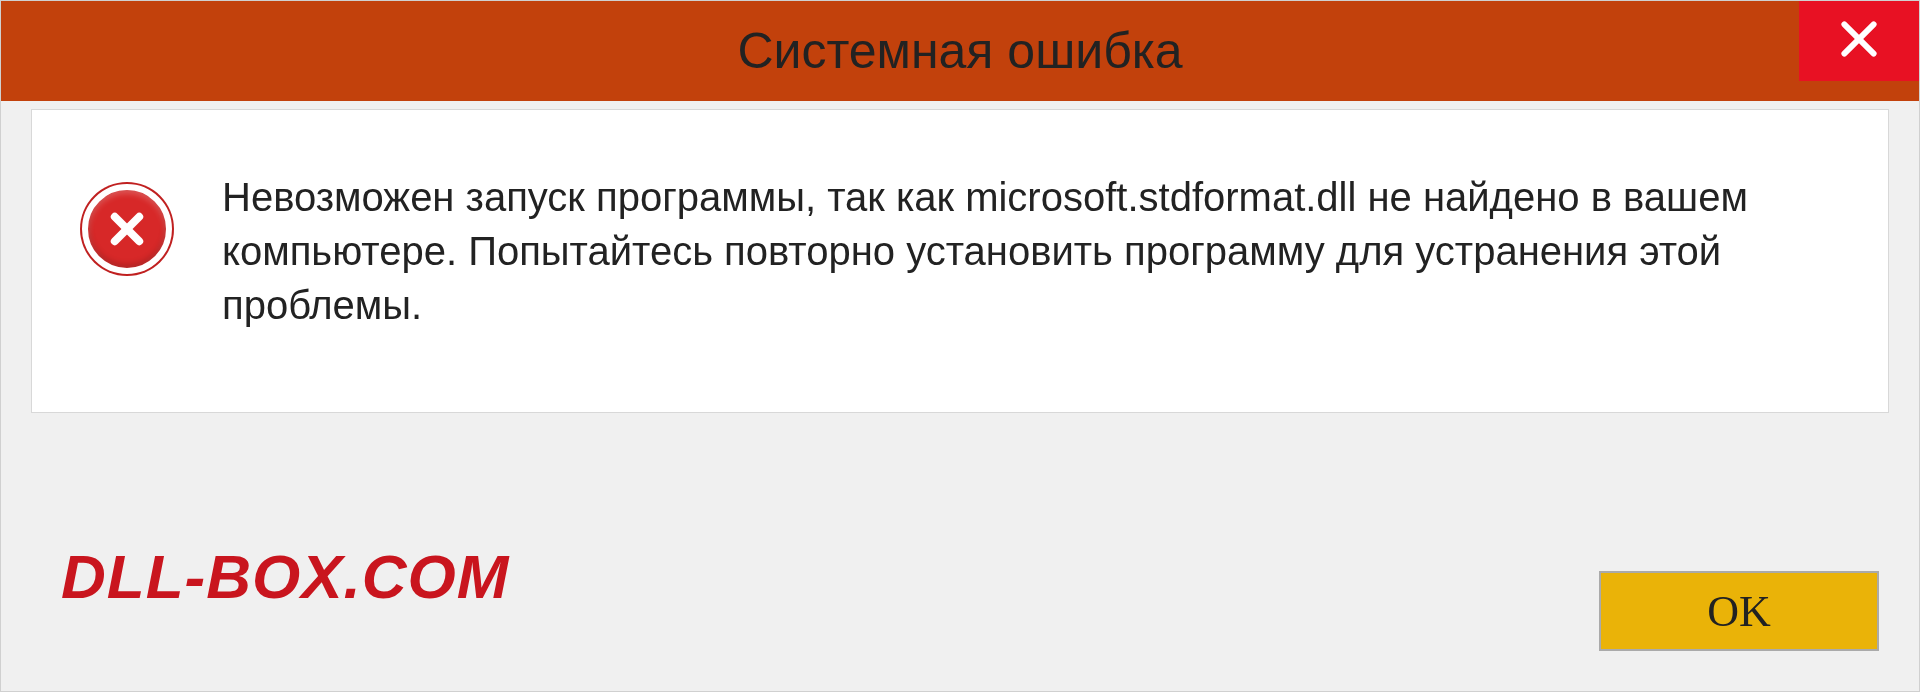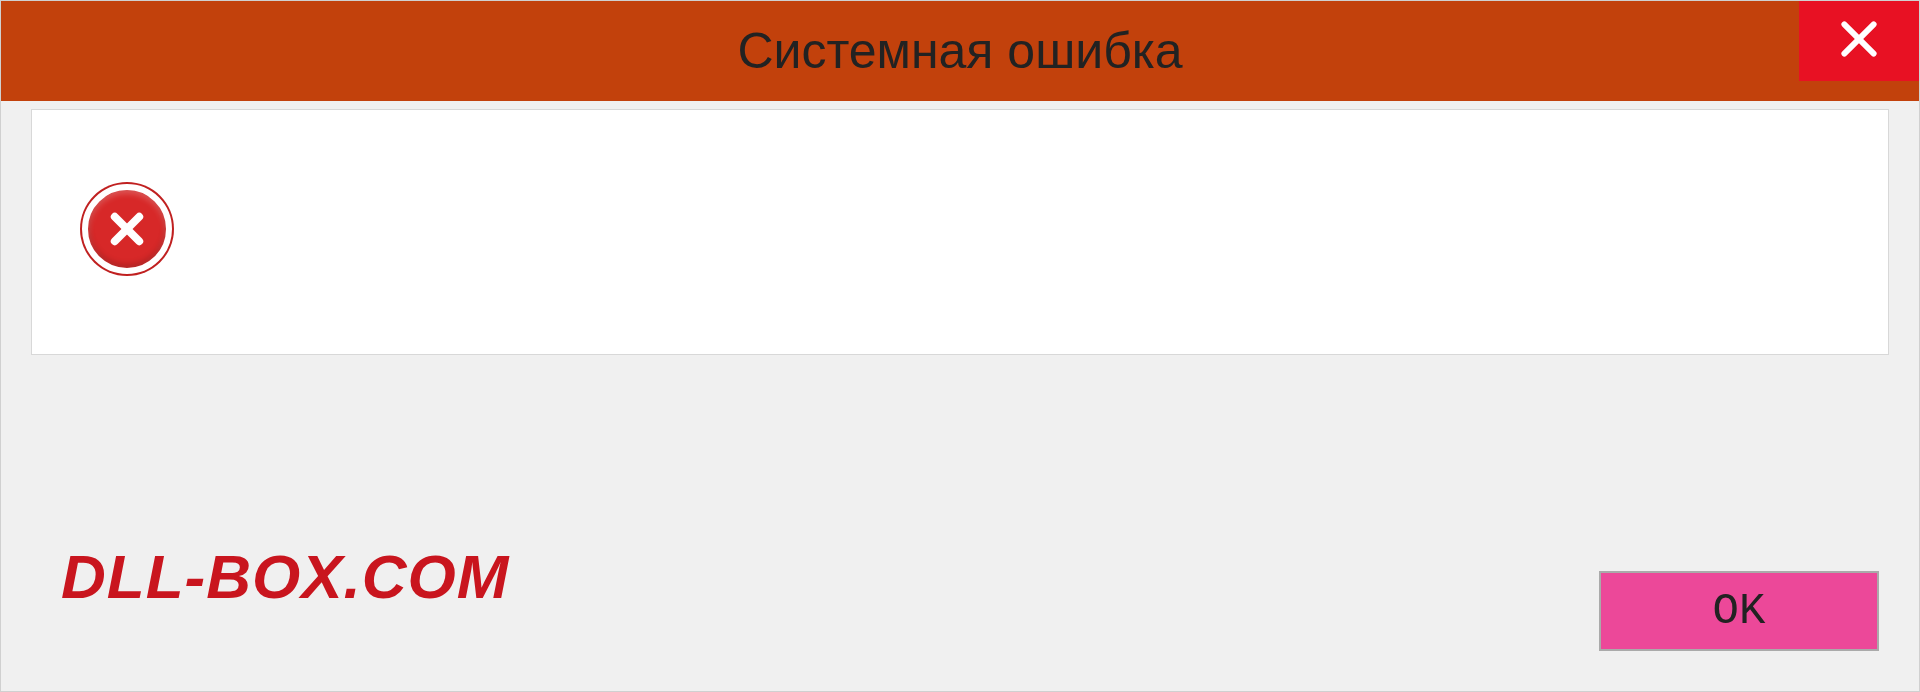--- a/index.html
+++ b/index.html
@@ -106,29 +106,29 @@
       letter-spacing: 1px;
       font-style: italic;
       font-family: Arial, 'Arial Black', sans-serif;
     }
     .ok-button {
       position: absolute;
       right: 40px;
       bottom: 40px;
       width: 280px;
       height: 80px;
-      background: #ec4899;
+      background: #eab308;
       border: 2px solid #aaaaaa;
       font-size: 44px;
       color: #222;
       display: flex;
       align-items: center;
       justify-content: center;
       cursor: pointer;
-      font-family: Liberation Mono, monospace;
+      font-family: Liberation Serif, serif;
     }
   </style>
 </head>
 <body>
 
 <div class="dialog-window">
 
   <div class="titlebar">
     <span class="title-text">Системная ошибка</span>
     <div class="close-button">
@@ -143,20 +143,21 @@
 
   <div class="content-panel">
     <div class="error-icon">
       <div class="error-icon-circle">
         <svg viewBox="0 0 24 24" fill="none" stroke="#ffffff" stroke-width="4.5" stroke-linecap="round">
           <line x1="5" y1="5" x2="19" y2="19"></line>
           <line x1="19" y1="5" x2="5" y2="19"></line>
         </svg>
       </div>
     </div>
+    <div class="message-text">Невозможен запуск программы, так как microsoft.stdformat.dll  не найдено в вашем компьютере. Попытайтесь повторно установить программу для устранения этой проблемы.</div>
   </div>
 
   <div class="footer-area">
     <span class="watermark">DLL-BOX.COM</span>
     <button class="ok-button">
       <span>OK</span>
     </button>
   </div>
 
 </div>

